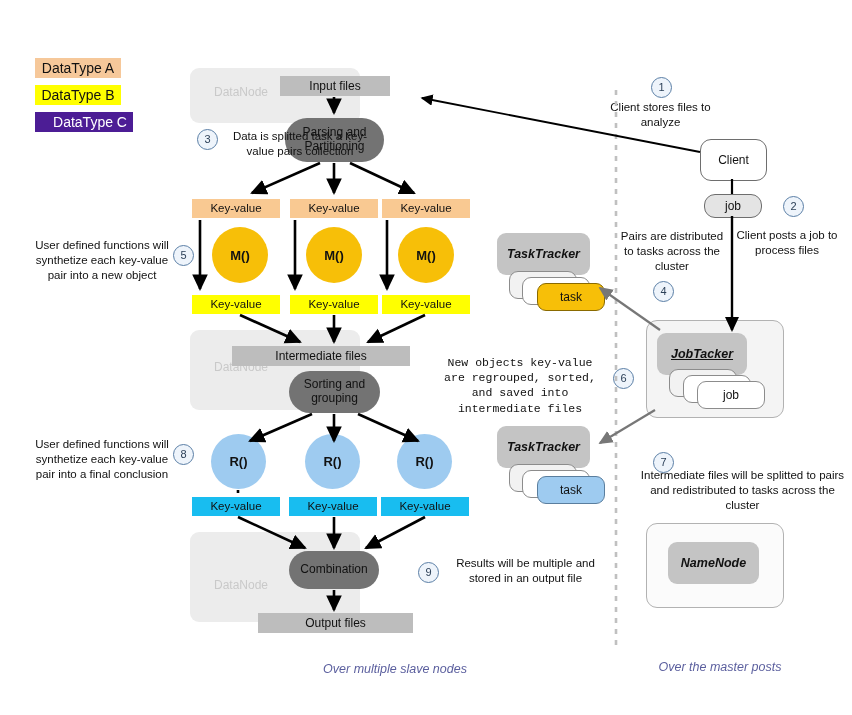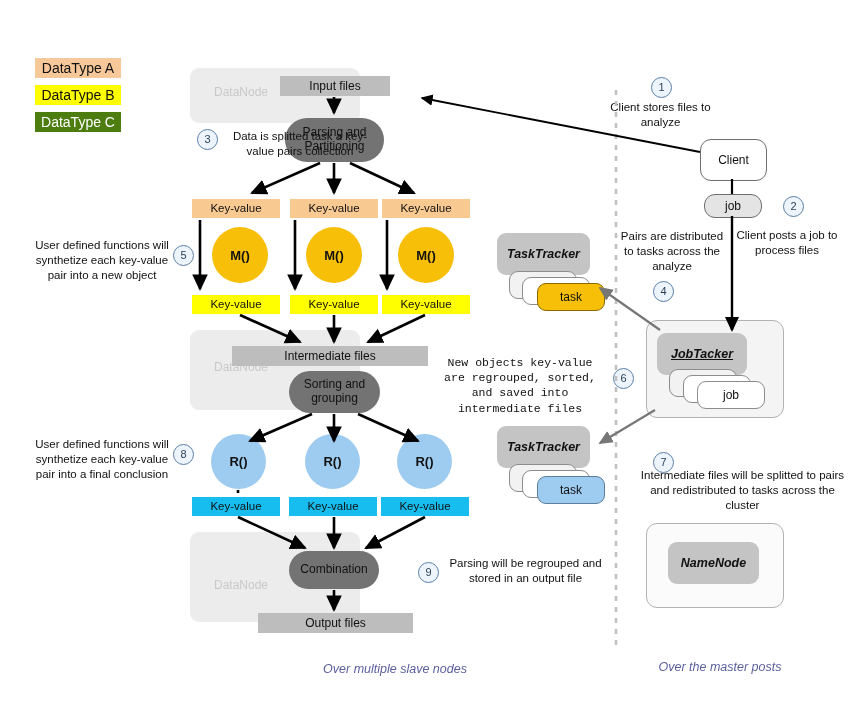--- a/index.html
+++ b/index.html
@@ -11,21 +11,21 @@
   .abs{position:absolute;}
   svg.overlay{position:absolute;left:0;top:0;width:852px;height:715px;pointer-events:none;}
 
   
   .legend-box{
     width:86px;height:20px;line-height:20px;text-align:center;
     font-size:14px;color:#111;
   }
   .lg-a{background:#f6c89a;}
   .lg-b{background:#ffff00;}
-  .lg-c{background:#4d7c0f;color:#ffffff;}
+  .lg-c{background:#4c1d95;color:#ffffff;padding-left:12px;}
 
   
   .datanode{
     background:#ececec;border-radius:9px;
   }
 
   
   .barfile{
     background:#bdbdbd;height:20px;line-height:20px;text-align:center;
     font-size:12px;color:#111;
@@ -115,21 +115,21 @@
 <div class="abs kv kv-a" style="left:382px;top:199px;width:88px;">Key-value</div>
 
 <div class="abs circ c-map" style="left:212px;top:227px;width:56px;height:56px;">M()</div>
 <div class="abs circ c-map" style="left:306px;top:227px;width:56px;height:56px;">M()</div>
 <div class="abs circ c-map" style="left:398px;top:227px;width:56px;height:56px;">M()</div>
 
 <div class="abs kv kv-b" style="left:192px;top:295px;width:88px;">Key-value</div>
 <div class="abs kv kv-b" style="left:290px;top:295px;width:88px;">Key-value</div>
 <div class="abs kv kv-b" style="left:382px;top:295px;width:88px;">Key-value</div>
 
-<div class="abs barfile" style="left:232px;top:346px;width:196px;">Intermediate files</div>
+<div class="abs barfile" style="left:232px;top:346px;width:178px;">Intermediate files</div>
 
 <div class="abs proc" style="left:289px;top:371px;width:91px;height:42px;">Sorting and grouping</div>
 
 <div class="abs circ c-red" style="left:211px;top:434px;width:55px;height:55px;">R()</div>
 <div class="abs circ c-red" style="left:305px;top:434px;width:55px;height:55px;">R()</div>
 <div class="abs circ c-red" style="left:397px;top:434px;width:55px;height:55px;">R()</div>
 
 <div class="abs kv kv-c" style="left:192px;top:497px;width:88px;">Key-value</div>
 <div class="abs kv kv-c" style="left:289px;top:497px;width:88px;">Key-value</div>
 <div class="abs kv kv-c" style="left:381px;top:497px;width:88px;">Key-value</div>
@@ -166,26 +166,26 @@
 <div class="abs stepnum" style="left:653px;top:281px;">4</div>
 <div class="abs stepnum" style="left:173px;top:245px;">5</div>
 <div class="abs stepnum" style="left:613px;top:368px;">6</div>
 <div class="abs stepnum" style="left:653px;top:452px;">7</div>
 <div class="abs stepnum" style="left:173px;top:444px;">8</div>
 <div class="abs stepnum" style="left:418px;top:562px;">9</div>
 
 <div class="abs note" style="left:598px;top:100px;width:125px;">Client stores files to analyze</div>
 <div class="abs note" style="left:732px;top:228px;width:110px;">Client posts a job to process files</div>
 <div class="abs note" style="left:220px;top:129px;width:160px;">Data is splitted task a key-value pairs collection</div>
-<div class="abs note" style="left:617px;top:229px;width:110px;">Pairs are distributed to tasks across the analyze</div>
+<div class="abs note" style="left:617px;top:229px;width:110px;">Pairs are distributed to tasks across the cluster</div>
 <div class="abs note" style="left:28px;top:238px;width:148px;">User defined functions will synthetize each key-value pair into a new object</div>
 <div class="abs note" style="left:440px;top:355px;width:160px;font-family:Liberation Mono, monospace;">New objects key-value are regrouped, sorted, and saved into intermediate files</div>
 <div class="abs note" style="left:640px;top:468px;width:205px;">Intermediate files will be splitted to pairs and redistributed to tasks across the cluster</div>
 <div class="abs note" style="left:28px;top:437px;width:148px;">User defined functions will synthetize each key-value pair into a final conclusion</div>
-<div class="abs note" style="left:443px;top:556px;width:165px;">Parsing will be regrouped and stored in an output file</div>
+<div class="abs note" style="left:443px;top:556px;width:165px;">Results will be multiple and stored in an output file</div>
 
 <div class="abs caption" style="left:290px;top:662px;width:210px;">Over multiple slave nodes</div>
 <div class="abs caption" style="left:640px;top:660px;width:160px;">Over the master posts</div>
 
 <svg class="overlay">
   <defs>
     <marker id="ah" markerWidth="7" markerHeight="7" refX="5.6" refY="3" orient="auto" markerUnits="strokeWidth">
       <path d="M0,0 L6.4,3 L0,6 z" fill="#000"></path>
     </marker>
     <marker id="ahg" markerWidth="7" markerHeight="7" refX="5.6" refY="3" orient="auto" markerUnits="strokeWidth">

